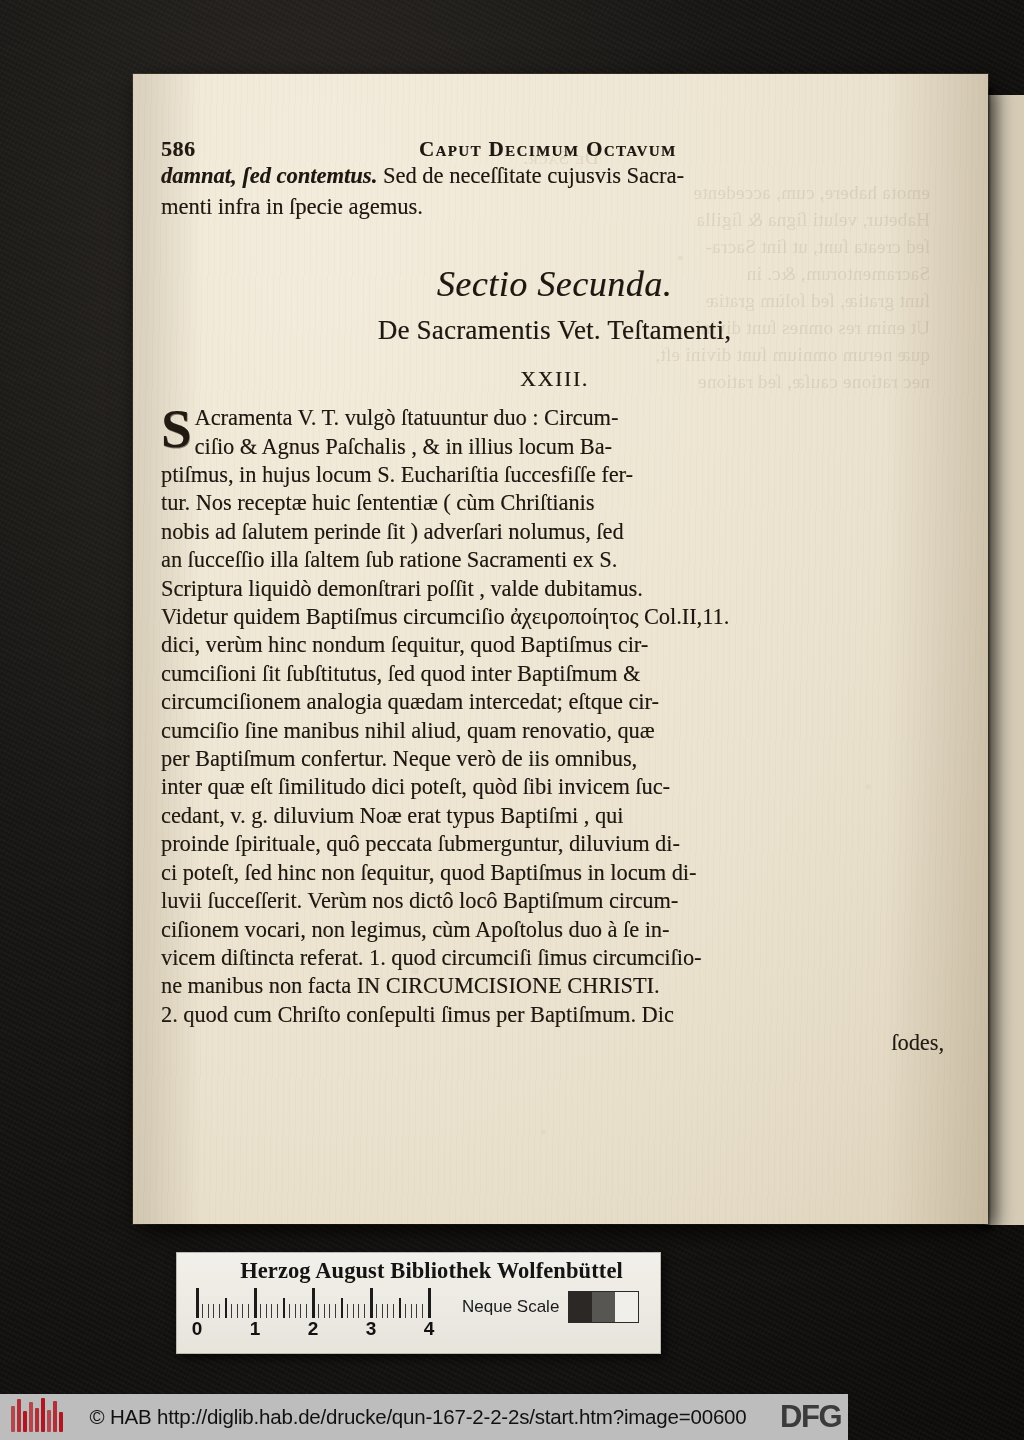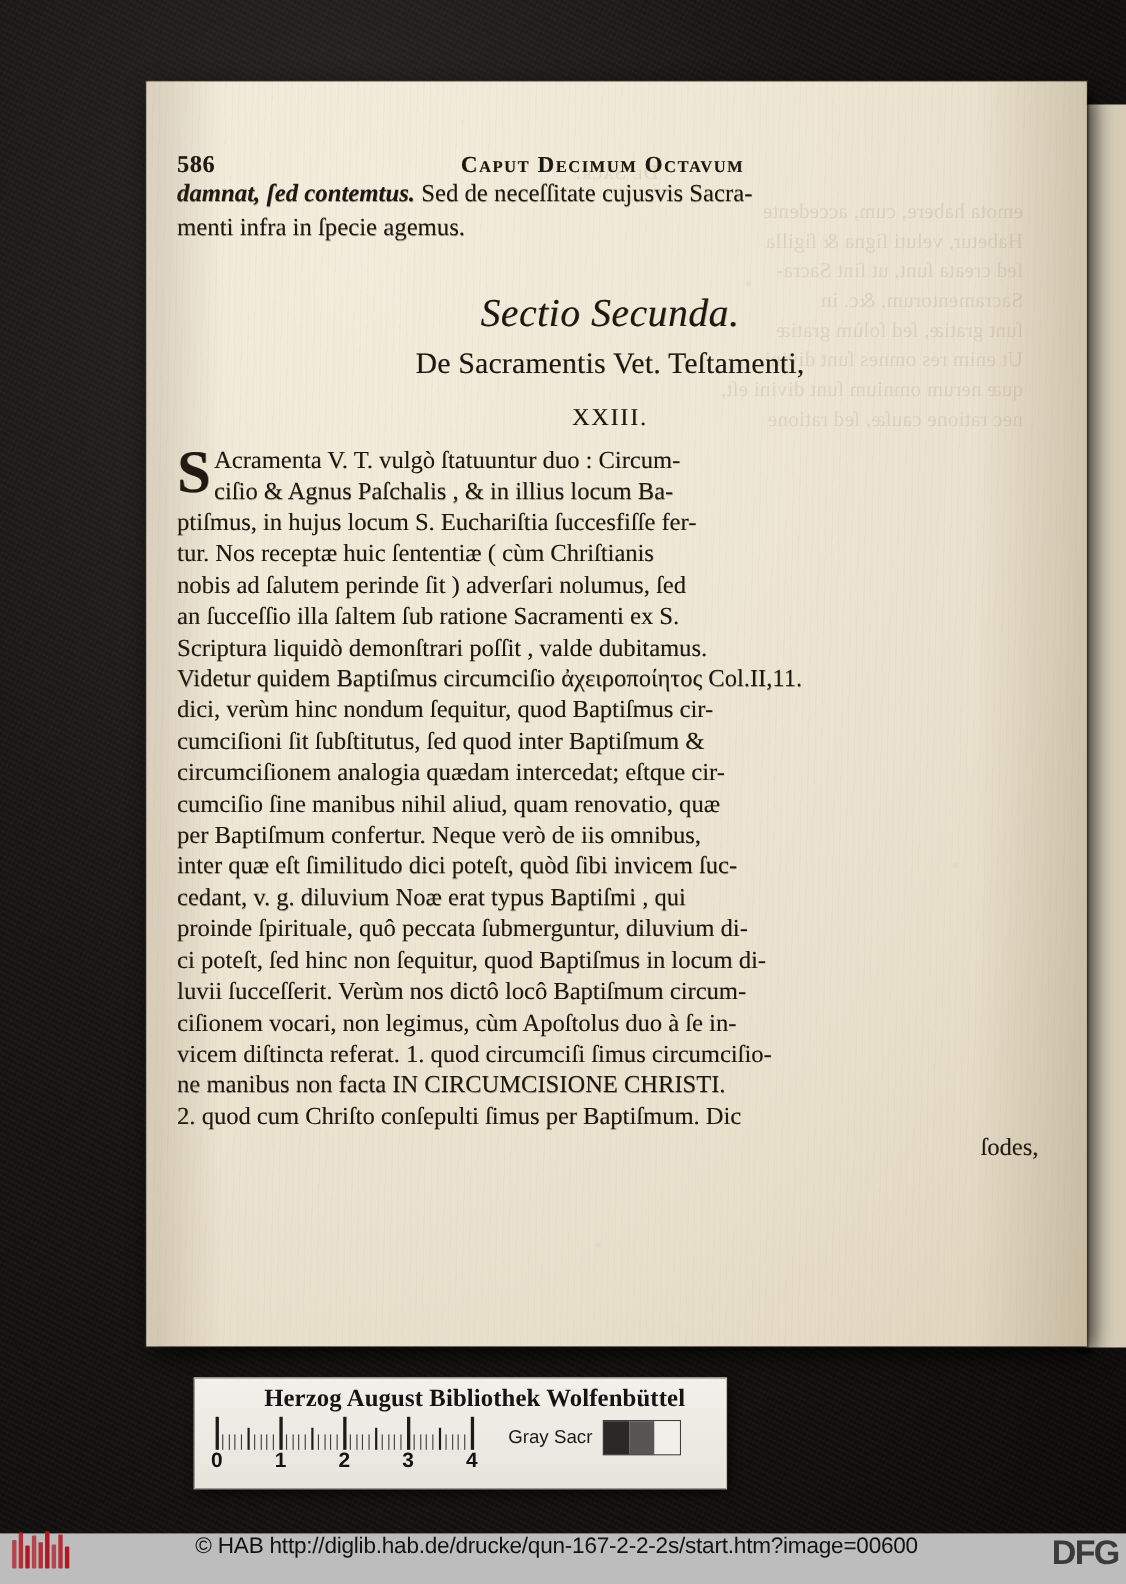--- a/index.html
+++ b/index.html
@@ -150,22 +150,22 @@
   .gray-wrap{display:flex;align-items:center;margin-left:14px;margin-top:3px;}
   .gray-label{
     font-family:"Liberation Sans",sans-serif;font-size:17px;color:#1a1a1a;
     margin-right:9px;white-space:nowrap;
   }
   .patches{display:flex;border:1.5px solid #2b2b2b;}
   .patch{width:23px;height:30px;}
 
   
   .footer{
-    position:absolute;left:0;bottom:0;width:1024px;height:46px;
-    background:#bdbdbd;display:flex;align-items:flex-start;
+    position:absolute;left:0;bottom:0;width:848px;height:46px;
+    background:#bdbdbd;display:flex;align-items:center;
   }
   .hab-mark{
     width:62px;height:34px;margin-left:8px;position:relative;flex:none;
   }
   .hab-mark i{
     position:absolute;bottom:2px;width:4px;background:#b01722;display:block;
     border-radius:1px;
   }
   .footer-text{
     flex:1;text-align:center;font-family:"Liberation Sans",sans-serif;
@@ -294,21 +294,21 @@
         </div>
       <div class="nums" id="nums">
           <span class="num" style="left: 11px;">0</span>
           <span class="num" style="left: 69px;">1</span>
           <span class="num" style="left: 127px;">2</span>
           <span class="num" style="left: 185px;">3</span>
           <span class="num" style="left: 243px;">4</span>
         </div>
     </div>
     <div class="gray-wrap">
-      <span class="gray-label">Gray Sacr</span>
+      <span class="gray-label">Neque Scale</span>
       <span class="patches" id="patches">
           <span class="patch" style="background: rgb(43, 40, 38);"></span>
           <span class="patch" style="background: rgb(88, 86, 83);"></span>
           <span class="patch" style="background: rgb(241, 239, 233);"></span>
         </span>
     </div>
   </div>
 </div>
 
 <div class="footer">

